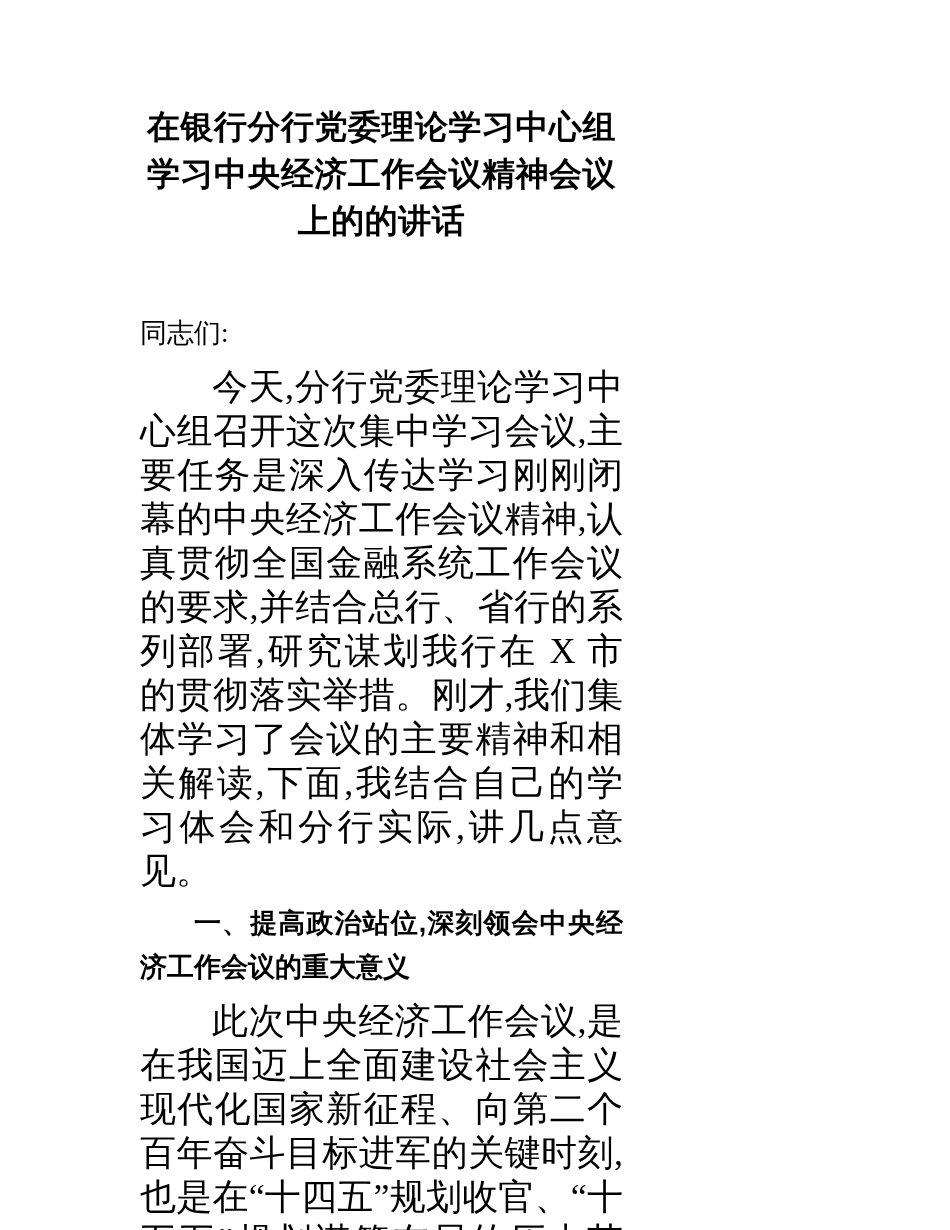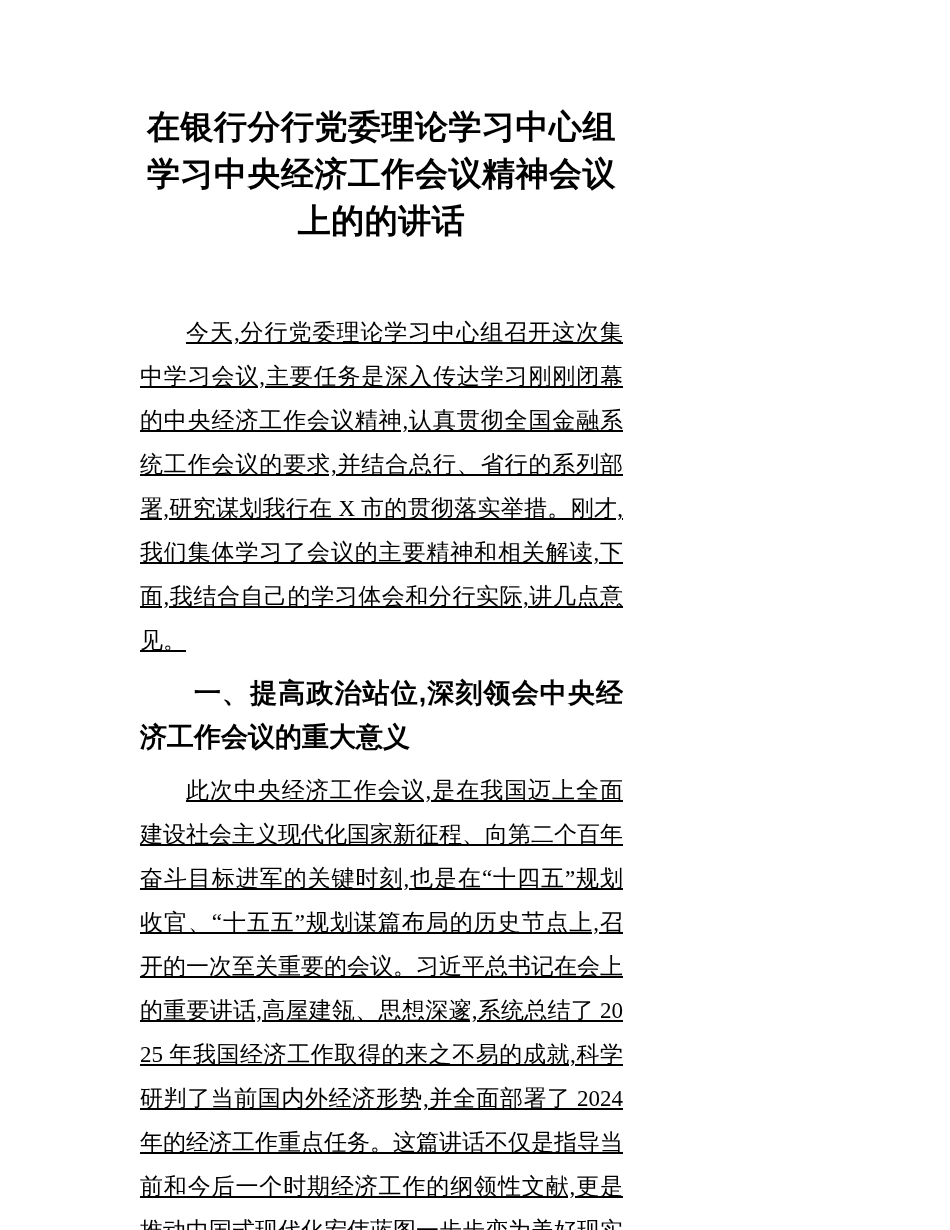--- a/index.html
+++ b/index.html
@@ -28,44 +28,44 @@
     margin: 0 0 66px 0;
     letter-spacing: 0.5px;
   }
   .salutation {
     font-size: 27px;
     line-height: 44px;
     margin: 0 0 10px 0;
     text-align: justify;
   }
   .body-para {
-    font-size: 23px;
+    font-size: 36px;
     line-height: 44px;
     margin: 0;
     text-align: justify;
     text-indent: 2em;
     word-break: break-all;
-    text-decoration: underline;
   }
   .section-heading {
     font-size: 27px;
     line-height: 44px;
     font-weight: bold;
     margin: 8px 0 10px 0;
     text-indent: 2em;
     text-align: justify;
     word-break: break-all;
     font-family: Liberation Sans, sans-serif;
   }
 </style>
 </head>
 <body>
 
 <div class="page">
   <h1 class="doc-title">在银行分行党委理论学习中心组学习中央经济工作会议精神会议上的的讲话</h1>
 
+  <p class="salutation">同志们:</p>
 
   <p class="body-para">今天,分行党委理论学习中心组召开这次集中学习会议,主要任务是深入传达学习刚刚闭幕的中央经济工作会议精神,认真贯彻全国金融系统工作会议的要求,并结合总行、省行的系列部署,研究谋划我行在 X 市的贯彻落实举措。刚才,我们集体学习了会议的主要精神和相关解读,下面,我结合自己的学习体会和分行实际,讲几点意见。</p>
 
   <h2 class="section-heading">一、提高政治站位,深刻领会中央经济工作会议的重大意义</h2>
 
   <p class="body-para">此次中央经济工作会议,是在我国迈上全面建设社会主义现代化国家新征程、向第二个百年奋斗目标进军的关键时刻,也是在“十四五”规划收官、“十五五”规划谋篇布局的历史节点上,召开的一次至关重要的会议。习近平总书记在会上的重要讲话,高屋建瓴、思想深邃,系统总结了 2025 年我国经济工作取得的来之不易的成就,科学研判了当前国内外经济形势,并全面部署了 2024 年的经济工作重点任务。这篇讲话不仅是指导当前和今后一个时期经济工作的纲领性文献,更是推动中国式现代化宏伟蓝图一步步变为美好现实的行动指南。面对风高浪急的国际环境和艰巨繁重的国内改革发展稳定任务,</p>
 </div>
 
 </body></html>

